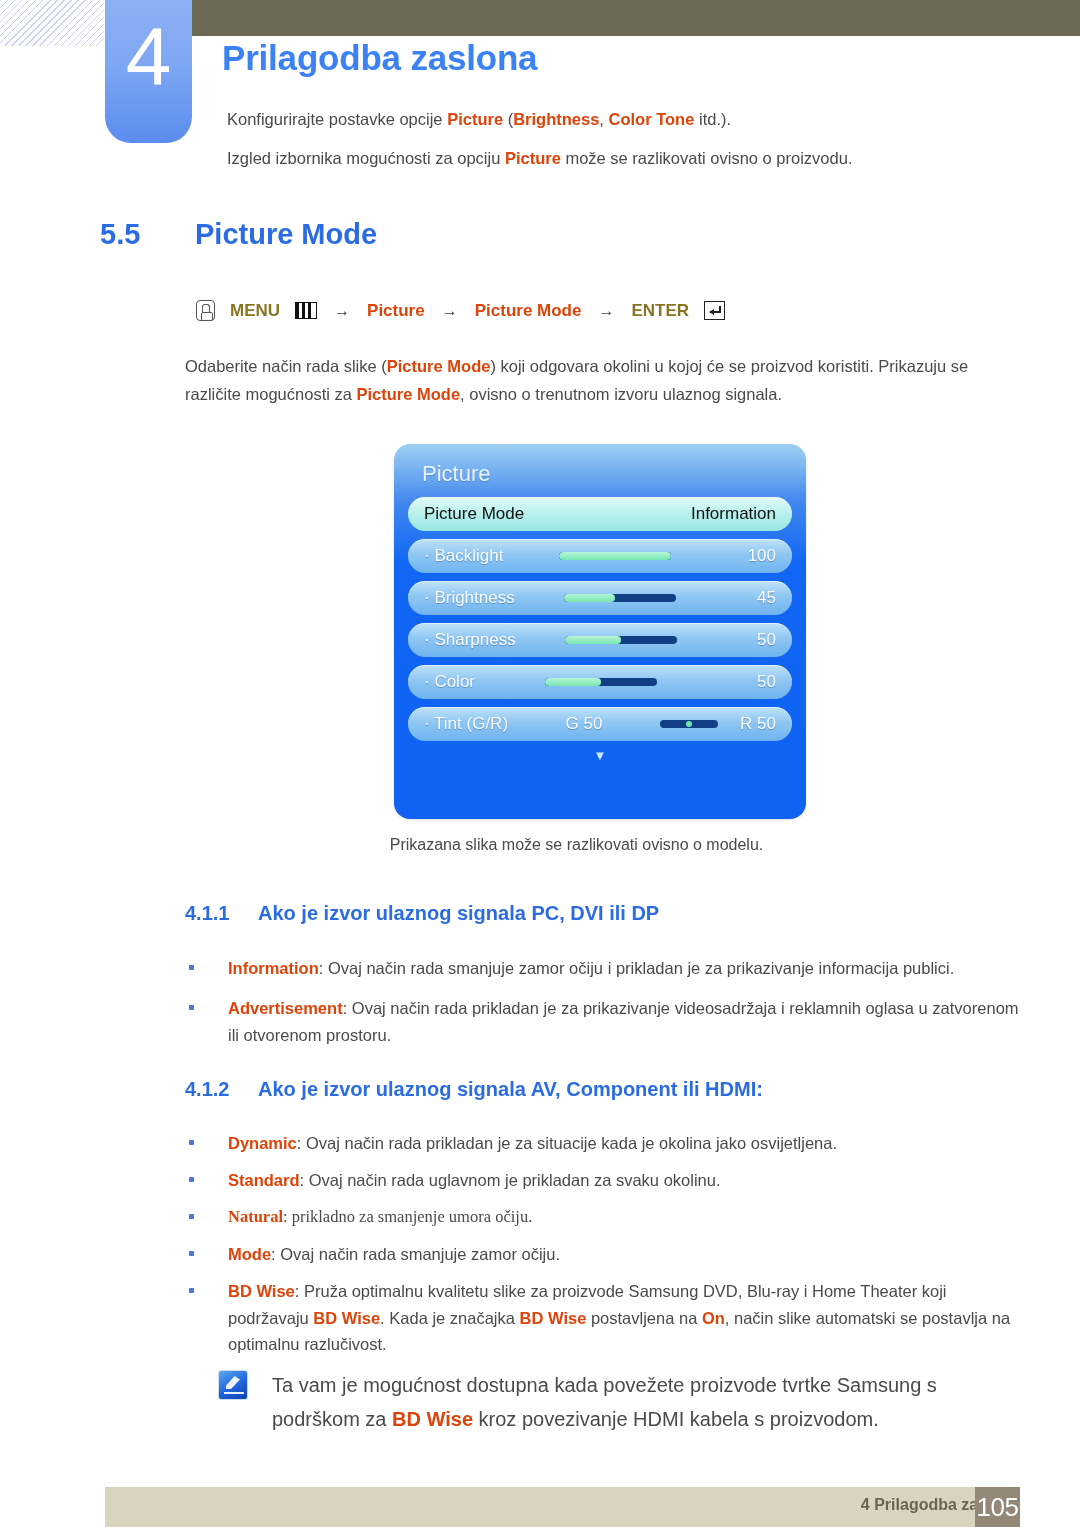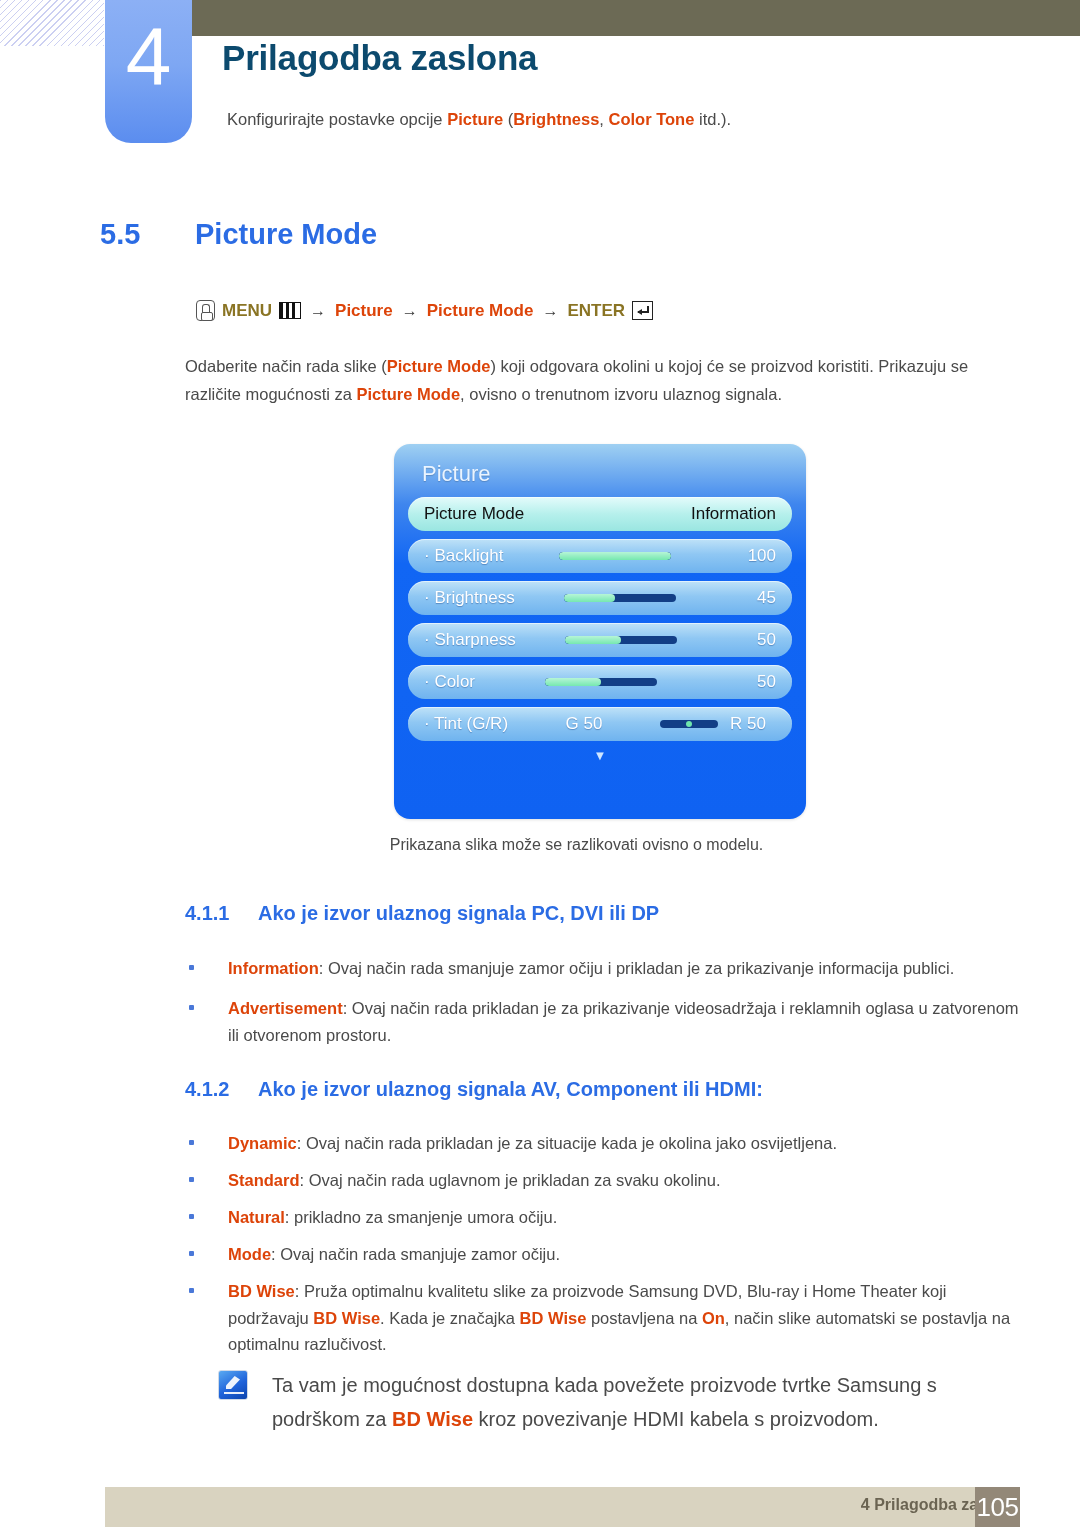--- a/index.html
+++ b/index.html
@@ -55,21 +55,21 @@
     color: #ffffff;
     font-size: 82px;
     font-weight: 400;
     line-height: 1;
     font-family: "Liberation Sans", sans-serif;
   }
 
   .chapter-title {
     position: absolute;
     left: 222px; top: 38px;
-    color: #0c4a6e;
+    color: #3b82f6;
     font-size: 35px;
     font-weight: bold;
     letter-spacing: -0.2px;
   }
 
   
   .intro {
     position: absolute;
     left: 227px;
     width: 800px;
@@ -91,21 +91,21 @@
     font-weight: bold;
   }
   .sec-heading .num { display: inline-block; width: 95px; }
 
   
   .menupath {
     position: absolute;
     left: 196px; top: 300px;
     display: flex;
     align-items: center;
-    gap: 7px;
+    gap: 15px;
     font-size: 17px;
     font-weight: bold;
     white-space: nowrap;
   }
   .menupath .word-menu,
   .menupath .word-enter { color: #8a7424; }
   .menupath .word-red { color: #dd4409; }
   .menupath .arrow { color: #3a3a3a; font-weight: normal; font-size: 16px; padding: 0 2px;}
 
   .icon-hand {
@@ -263,21 +263,21 @@
     border-radius: 50%;
     background: #6fe6ad;
   }
   .tint-side {
     color: #ffffff;
     font-size: 17px;
     text-shadow: 0 1px 1px rgba(0,40,110,0.35);
     text-align: right;
   }
   .tint-left { margin-left: auto; }
-  .tint-right { min-width: 46px; text-align: left; }
+  .tint-right { min-width: 46px; text-align: right; }
 
   .osd-chevron {
     text-align: center;
     color: #cfe6ff;
     font-size: 13px;
     line-height: 1;
     margin-top: 2px;
   }
 
   .osd-caption {
@@ -395,20 +395,23 @@
   <div class="chapter-badge">
     <span>4</span>
   </div>
 
   <div class="chapter-title">Prilagodba zaslona</div>
 
   <div class="intro intro-1">
     <span>Konfigurirajte postavke opcije </span><span class="hl">Picture</span><span> (</span><span class="hl">Brightness</span><span>, </span><span class="hl">Color Tone</span><span> itd.).</span>
   </div>
 
+  <div class="intro intro-2">
+    <span>Izgled izbornika mogućnosti za opciju </span><span class="hl">Picture</span><span> može se razlikovati ovisno o proizvodu.</span>
+  </div>
 
   <div class="sec-heading">
     <span class="num">5.5</span><span>Picture Mode</span>
   </div>
 
   <div class="menupath">
     <span class="icon-hand"></span>
     <span class="word-menu">MENU</span>
     <span class="icon-bars"></span>
     <span class="arrow">→</span>
@@ -496,21 +499,21 @@
   </div>
 
   <div class="bullet" style="top:1130px;">
     <span class="hl">Dynamic</span><span>: Ovaj način rada prikladan je za situacije kada je okolina jako osvijetljena.</span>
   </div>
 
   <div class="bullet" style="top:1167px;">
     <span class="hl">Standard</span><span>: Ovaj način rada uglavnom je prikladan za svaku okolinu.</span>
   </div>
 
-  <div class="bullet" style="top:1204px;">
+  <div class="bullet" style="top:1204px;font-family:Liberation Serif, serif;">
     <span class="hl">Natural</span><span>: prikladno za smanjenje umora očiju.</span>
   </div>
 
   <div class="bullet" style="top:1241px;">
     <span class="hl">Mode</span><span>: Ovaj način rada smanjuje zamor očiju.</span>
   </div>
 
   <div class="bullet" style="top:1278px;">
     <span class="hl">BD Wise</span><span>: Pruža optimalnu kvalitetu slike za proizvode Samsung DVD, Blu-ray i Home Theater koji podržavaju </span><span class="hl">BD Wise</span><span>. Kada je značajka </span><span class="hl">BD Wise</span><span> postavljena na </span><span class="hl">On</span><span>, način slike automatski se postavlja na optimalnu razlučivost.</span>
   </div>

